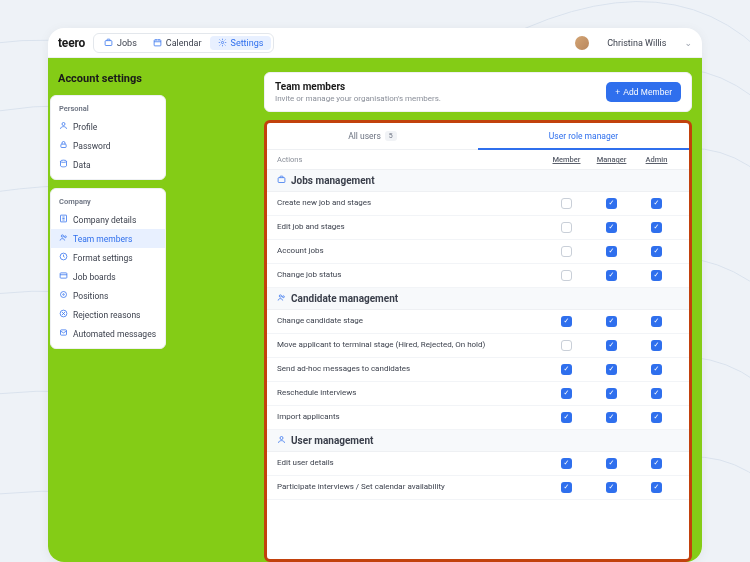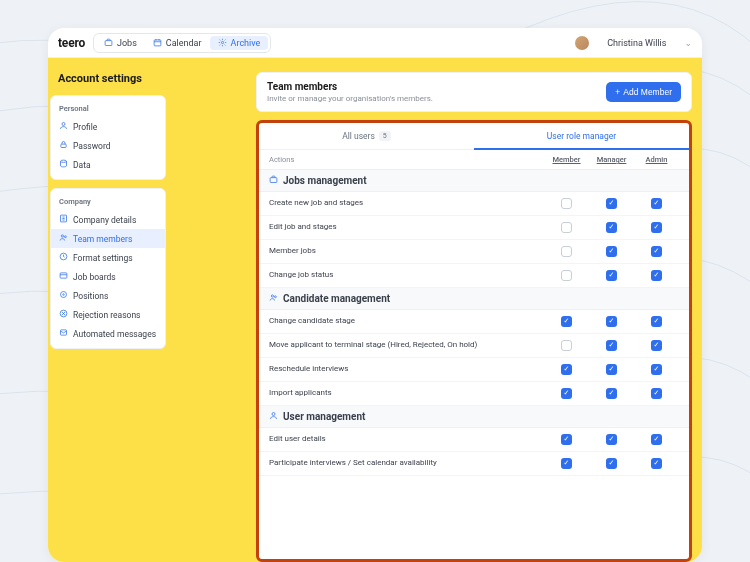--- a/index.html
+++ b/index.html
@@ -78,21 +78,22 @@
   width: 14px;
   height: 14px;
   border-radius: 50%;
   background: linear-gradient(135deg,#d4a574,#b8865d);
 }
 .chev { color: #9ca3af; font-size: 9px; }
 .content {
   display: flex;
   flex: 1;
   overflow: hidden;
-  background: #fde047;
+  background: #84cc16;
+  gap: 8px;
 }
 .left-col {
   width: 208px;
   padding: 14px 10px 10px 90px;
   flex-shrink: 0;
 }
 .page-title {
   font-size: 11px;
   font-weight: 700;
   color: #1a1a1a;
@@ -317,21 +318,21 @@
             <rect x="3" y="5" width="18" height="16" rx="2"></rect>
             <path d="M3 10h18M8 3v4M16 3v4"></path>
           </svg>
         <span>Calendar</span>
       </div>
       <div class="nav-pill active">
         <svg viewBox="0 0 24 24" fill="none" stroke="#2f6fed" stroke-width="2">
             <circle cx="12" cy="12" r="3"></circle>
             <path d="M12 2v3M12 19v3M4.2 4.2l2.1 2.1M17.7 17.7l2.1 2.1M2 12h3M19 12h3M4.2 19.8l2.1-2.1M17.7 6.3l2.1-2.1"></path>
           </svg>
-        <span>Archive</span>
+        <span>Settings</span>
       </div>
     </div>
     <div class="user-area">
       <div class="avatar"></div>
       <span>Christina Willis</span>
       <span class="chev">⌄</span>
     </div>
   </div>
 
   <div class="content">
@@ -476,21 +477,21 @@
                 <div class="cb unchecked"></div>
               </div>
               <div class="perm-cell">
                 <div class="cb checked"></div>
               </div>
               <div class="perm-cell">
                 <div class="cb checked"></div>
               </div>
             </div>
             <div class="perm-row">
-              <div class="perm-label">Member jobs</div>
+              <div class="perm-label">Account jobs</div>
               <div class="perm-cell">
                 <div class="cb unchecked"></div>
               </div>
               <div class="perm-cell">
                 <div class="cb checked"></div>
               </div>
               <div class="perm-cell">
                 <div class="cb checked"></div>
               </div>
             </div>
@@ -532,20 +533,32 @@
                 <div class="cb unchecked"></div>
               </div>
               <div class="perm-cell">
                 <div class="cb checked"></div>
               </div>
               <div class="perm-cell">
                 <div class="cb checked"></div>
               </div>
             </div>
             <div class="perm-row">
+              <div class="perm-label">Send ad-hoc messages to candidates</div>
+              <div class="perm-cell">
+                <div class="cb checked"></div>
+              </div>
+              <div class="perm-cell">
+                <div class="cb checked"></div>
+              </div>
+              <div class="perm-cell">
+                <div class="cb checked"></div>
+              </div>
+            </div>
+            <div class="perm-row">
               <div class="perm-label">Reschedule interviews</div>
               <div class="perm-cell">
                 <div class="cb checked"></div>
               </div>
               <div class="perm-cell">
                 <div class="cb checked"></div>
               </div>
               <div class="perm-cell">
                 <div class="cb checked"></div>
               </div>

